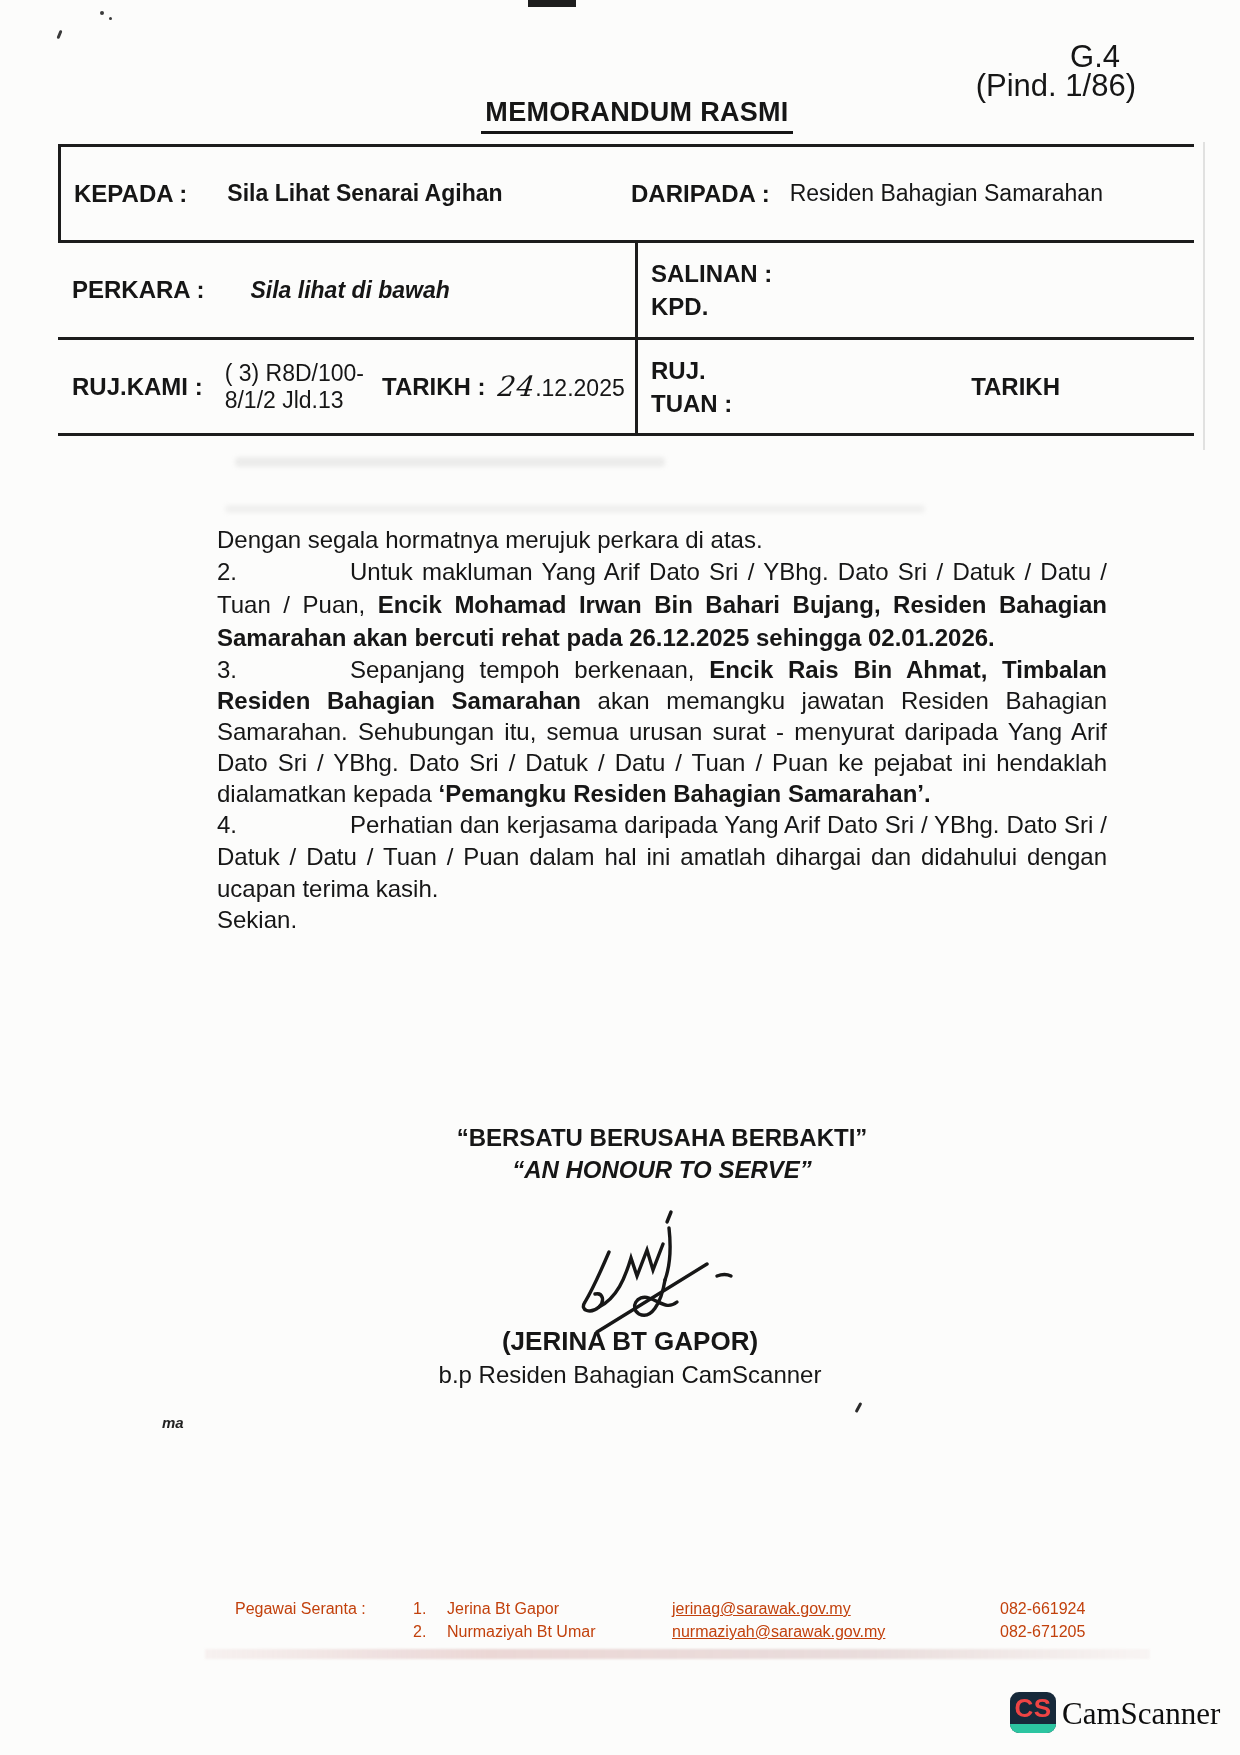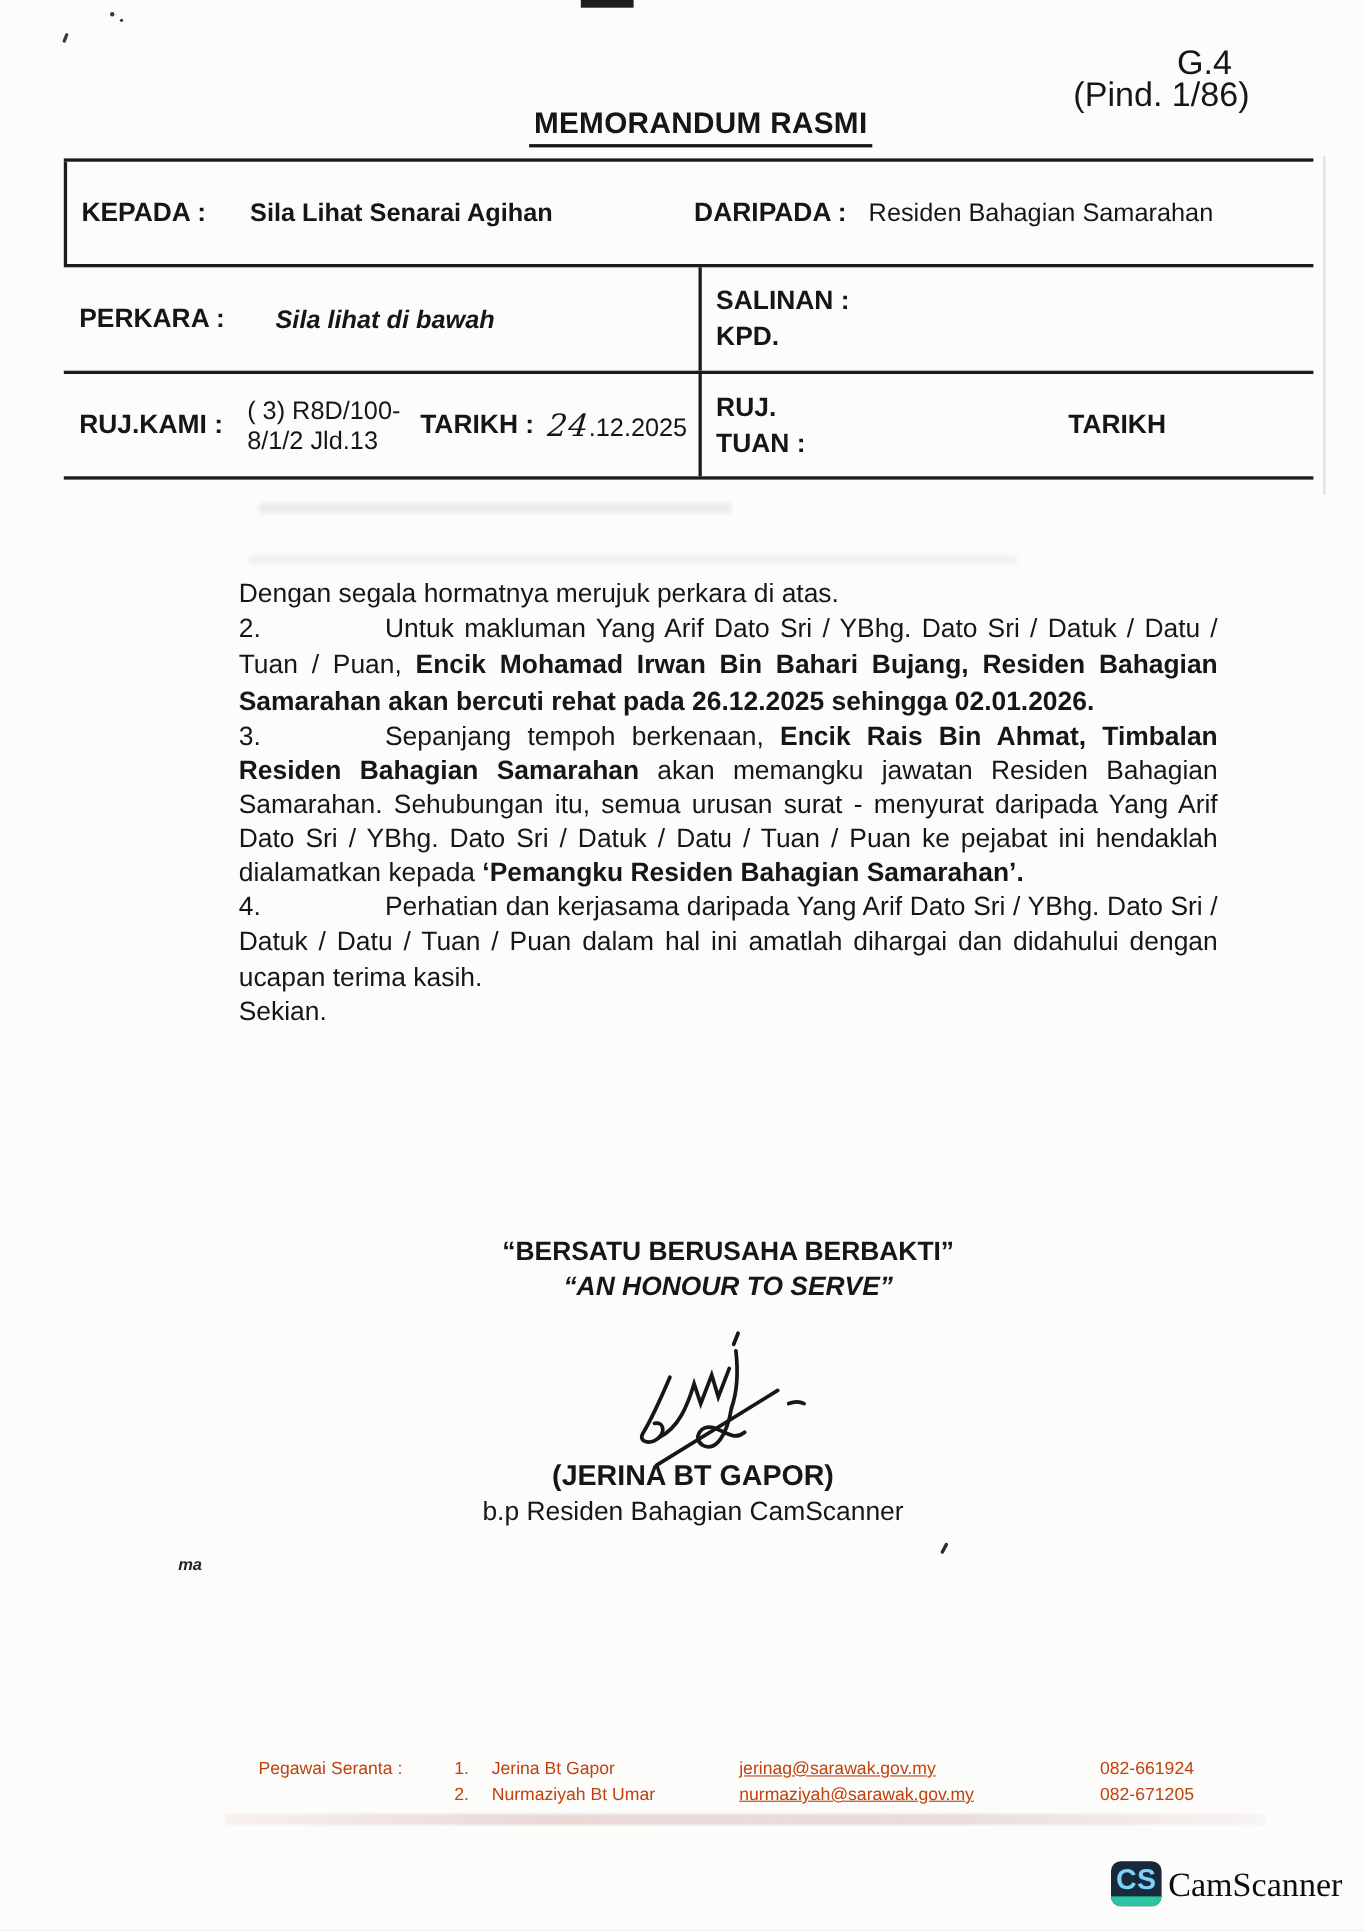--- a/index.html
+++ b/index.html
@@ -88,21 +88,21 @@
   .frow span { position:absolute; white-space:nowrap; }
   .flabel { left:235px; }
   .fno { left:413px; }
   .fname { left:447px; }
   .femail { left:672px; text-decoration:underline; }
   .fphone { left:960px;margin-left:40px; }
 
   
   .cs-icon { position:absolute; left:1010px; top:1692px; width:46px; height:41px; border-radius:9px;
     background:#17293a; overflow:hidden; }
-  .cs-icon .cs-letters { display:block; color:#7dd3fc; font-weight:bold; font-size:26px;
+  .cs-icon .cs-letters { display:block; color:#ef4444; font-weight:bold; font-size:26px;
     text-align:center; line-height:33px; letter-spacing:0.5px; }
   .cs-strip { position:absolute; bottom:0; left:0; width:100%; height:9px; background:#2cc5a1; }
   .cs-text { position:absolute; left:1062px; top:1692px; height:41px; line-height:43px;
     font-family:"Liberation Serif", serif; font-size:31px; color:#0e0e0e; }
 </style>
 </head>
 <body>
 
 <div class="page">
 

